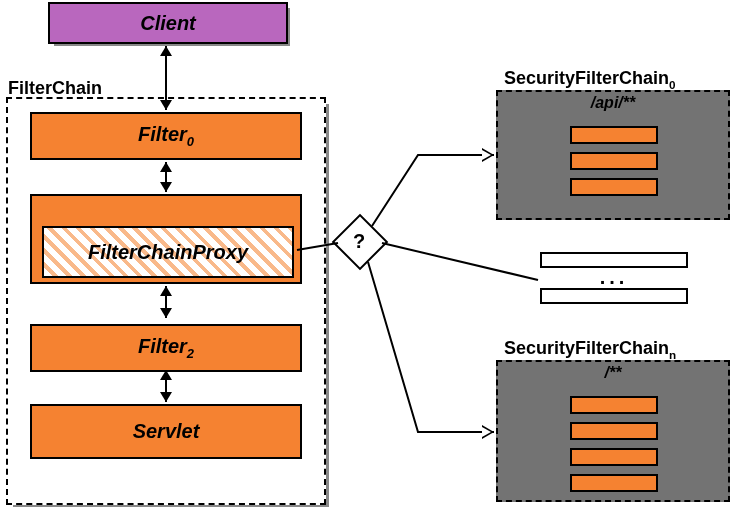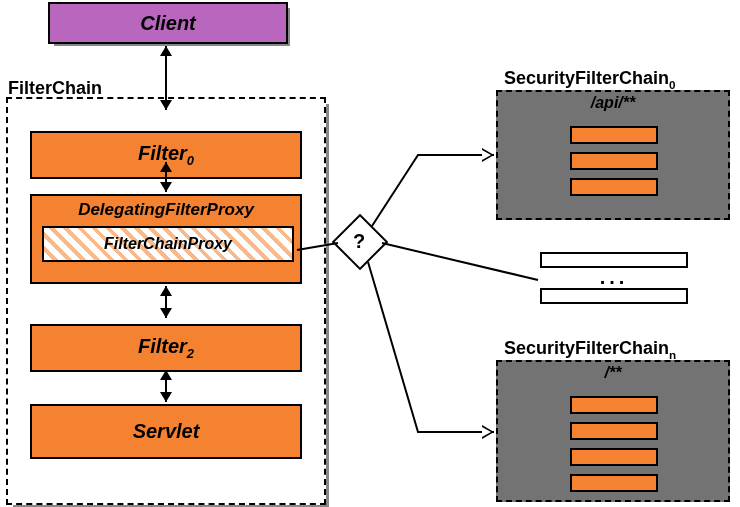--- a/index.html
+++ b/index.html
@@ -26,31 +26,31 @@
     width: 320px; height: 408px;
     border: 2px dashed #000;
     background: #fff;
   }
   .filterchain-box::after {
     content:''; position:absolute; left:5px; top:5px; width:100%; height:100%;
     background:#888; z-index:-1;
   }
 
   .orange { background: #f58231; }
-  .filter0 { left: 30px; top: 112px; width: 272px; height: 48px; font-size: 20px; margin-top: 19px; }
+  .filter0 { left: 30px; top: 112px; width: 272px; height: 48px; font-size: 20px; }
   .filter0::after,.filter2::after,.servlet::after,.dfp::after { content:''; position:absolute; left:4px; top:4px; width:100%; height:100%; background:#888; z-index:-1; }
   .dfp { left: 30px; top: 194px; width: 272px; height: 90px; font-size: 17px; flex-direction: column; justify-content: flex-start; padding-top: 4px; }
   .fcp {
     position: absolute;
     left: 10px; top: 30px;
-    width: 252px; height: 36px;
+    width: 252px; height: 52px;
     border: 2px solid #000;
     background: repeating-linear-gradient(45deg, #fff 0, #fff 6px, #f9b98a 6px, #f9b98a 10px);
     display:flex; align-items:center; justify-content:center;
-    font-size: 16px; font-weight:bold;
+    font-size: 20px; font-weight:bold;
   }
   .filter2 { left: 30px; top: 324px; width: 272px; height: 48px; font-size: 20px; }
   .servlet { left: 30px; top: 404px; width: 272px; height: 55px; font-size: 20px; }
 
   .sub { font-size: 0.65em; vertical-align: sub; }
 
   .arrow-v { position:absolute; width:2px; background:#000; left: 165px; }
   .arrow-head-up { position:absolute; width:0; height:0; border-left:6px solid transparent; border-right:6px solid transparent; border-bottom:10px solid #000; }
   .arrow-head-down { position:absolute; width:0; height:0; border-left:6px solid transparent; border-right:6px solid transparent; border-top:10px solid #000; }
 
@@ -104,21 +104,20 @@
   </div>
 
   <div class="filterchain-label">FilterChain</div>
   <div class="filterchain-box"></div>
 
   <div class="box orange filter0">
     <span><span>Filter</span><span class="sub">0</span></span>
   </div>
 
   <div class="box orange dfp">
-    <span>DelegatingFilterProxy</span>
     <div class="fcp">
       <span>FilterChainProxy</span>
     </div>
   </div>
 
   <div class="box orange filter2">
     <span><span>Filter</span><span class="sub">2</span></span>
   </div>
 
   <div class="box orange servlet">

